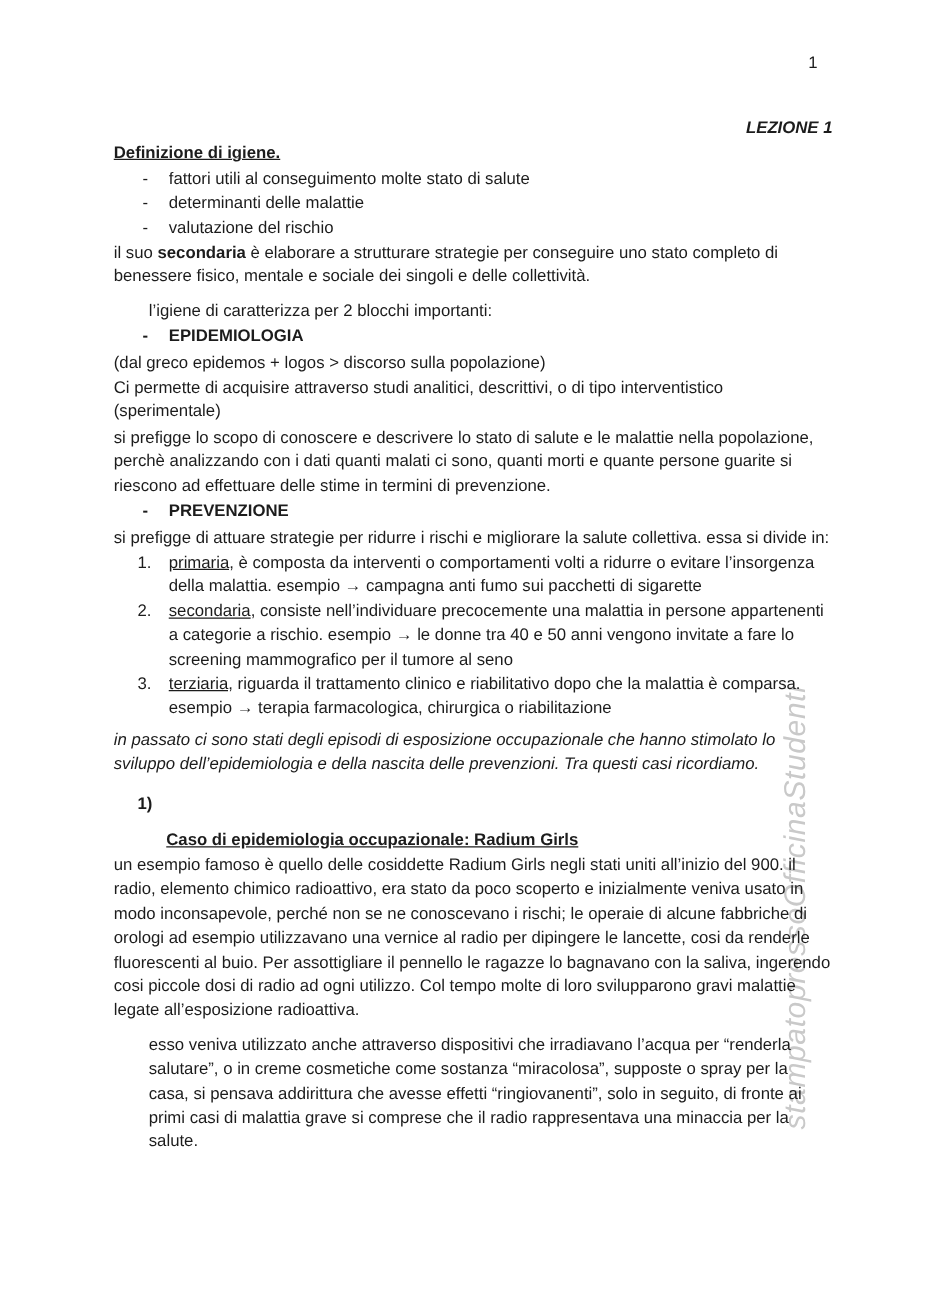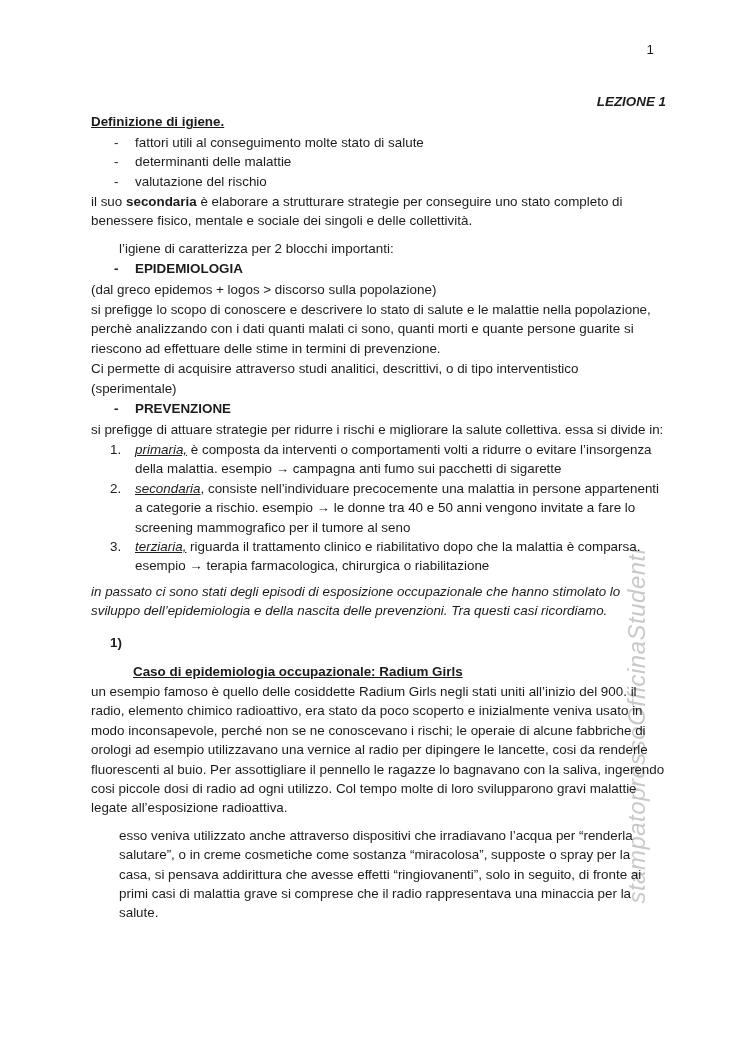--- a/index.html
+++ b/index.html
@@ -53,21 +53,21 @@
   .heading-underline {
     font-weight: bold;
     text-decoration: underline;
   }
   .dash-row { display: flex; margin-left: 24px; }
   .dash-marker { flex: none; width: 21px; }
   .dash-row.block-title { font-weight: bold; }
   .num-row { display: flex; }
   .num-marker { flex: none; margin-left: 20px; width: 25px; }
   .num-text { flex: 1; }
-  .term { font-style: italic; text-decoration: underline; }
+  .term { text-decoration: underline; }
   .case-heading { font-weight: bold; display: flex; }
   .case-num { flex: none; margin-left: 20px; width: 23px; }
   .case-title { text-decoration: underline; margin-top: 29px; }
   .gap-s { margin-top: 6px; font-style: italic; }
   .gap-m { margin-top: 8px; padding-left: 28px; }
   .gap-l { margin-top: 12px; }
 </style>
 </head>
 <body>
 
@@ -102,22 +102,22 @@
     <p><span>il suo </span><b>secondaria</b><span> è elaborare a strutturare strategie per conseguire uno stato completo di benessere fisico, mentale e sociale dei singoli e delle collettività.</span></p>
 
     <p class="gap-m">l’igiene di caratterizza per 2 blocchi importanti:</p>
 
     <div class="dash-row block-title">
       <span class="dash-marker">-</span>
       <span>EPIDEMIOLOGIA</span>
     </div>
 
     <p>(dal greco epidemos + logos &gt; discorso sulla popolazione)</p>
+    <p>Ci permette di acquisire attraverso studi analitici, descrittivi, o di tipo interventistico (sperimentale)</p>
     <p>si prefigge lo scopo di conoscere e descrivere lo stato di salute e le malattie nella popolazione, perchè analizzando con i dati quanti malati ci sono, quanti morti e quante persone guarite si riescono ad effettuare delle stime in termini di prevenzione.</p>
-    <p>Ci permette di acquisire attraverso studi analitici, descrittivi, o di tipo interventistico (sperimentale)</p>
 
     <div class="dash-row block-title">
       <span class="dash-marker">-</span>
       <span>PREVENZIONE</span>
     </div>
 
     <p>si prefigge di attuare strategie per ridurre i rischi e migliorare la salute collettiva. essa si divide in:</p>
 
     <div>
       <div class="num-row">

